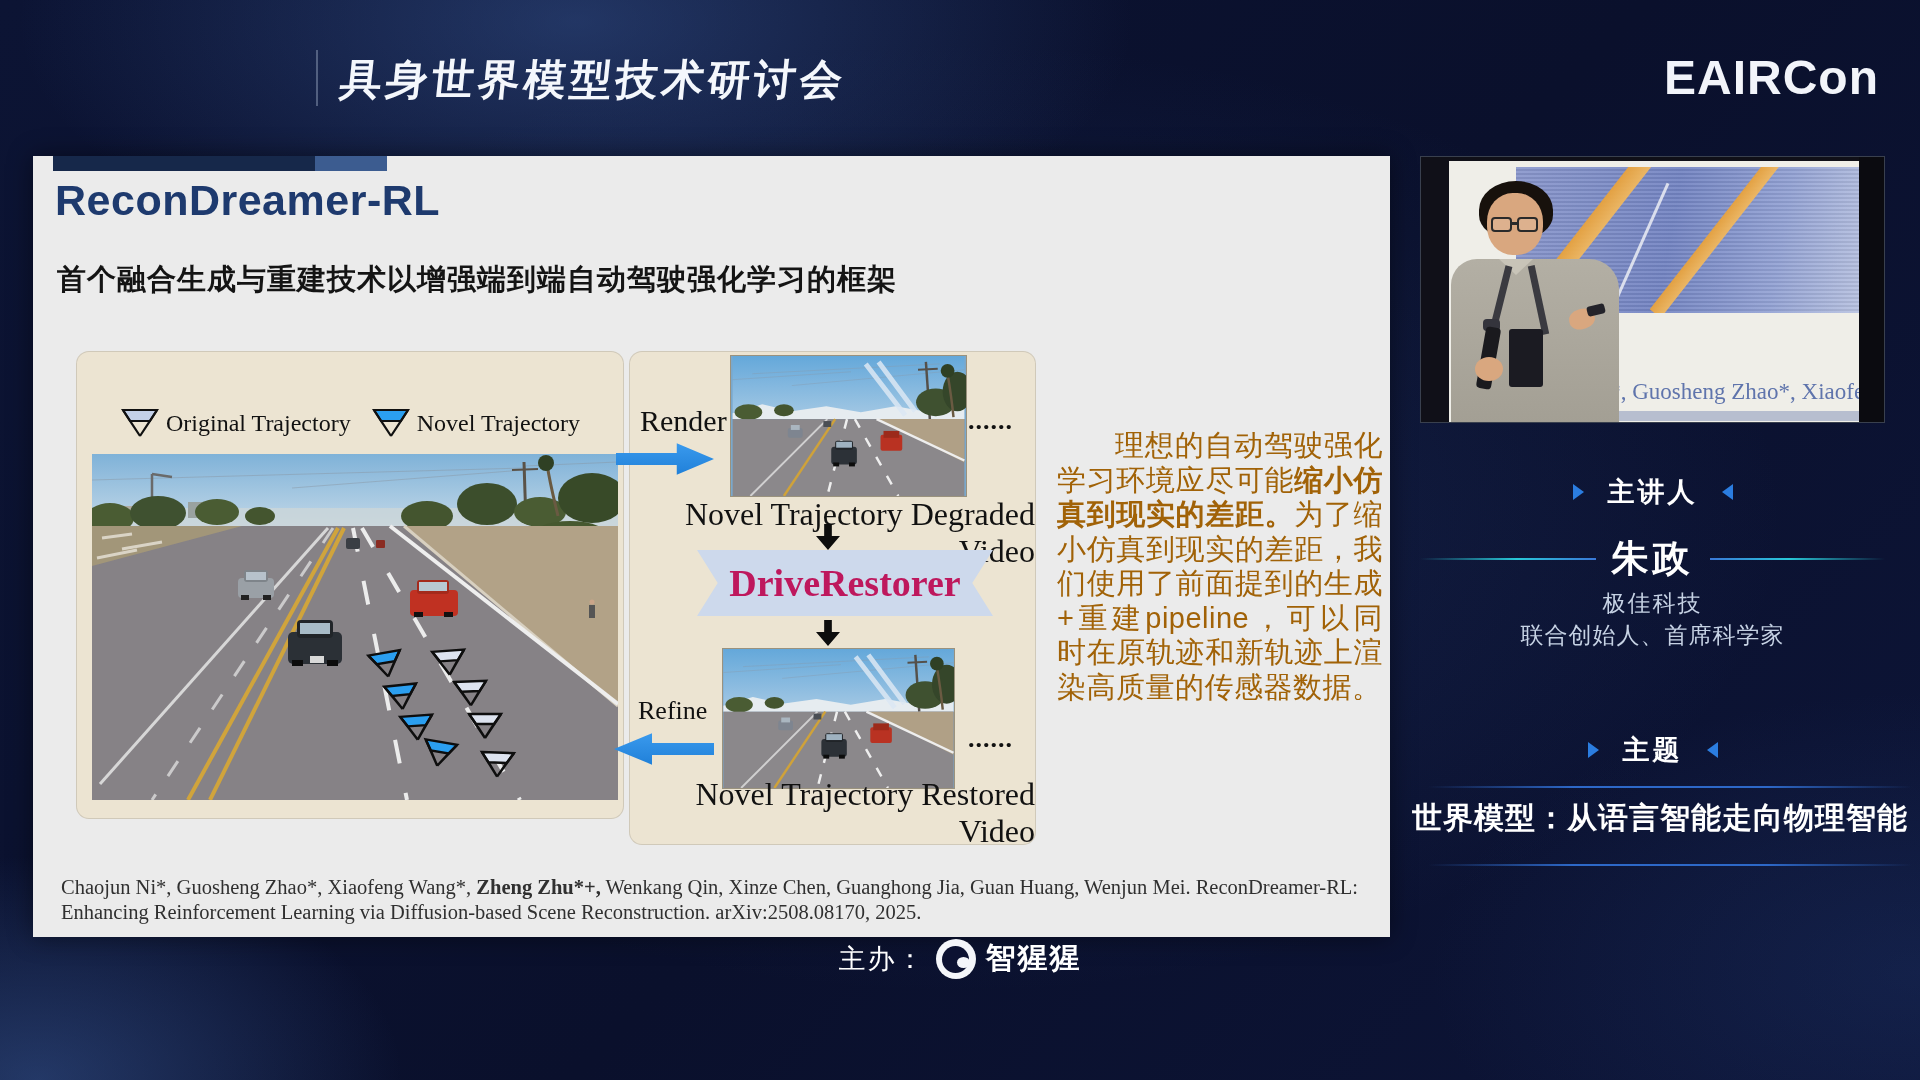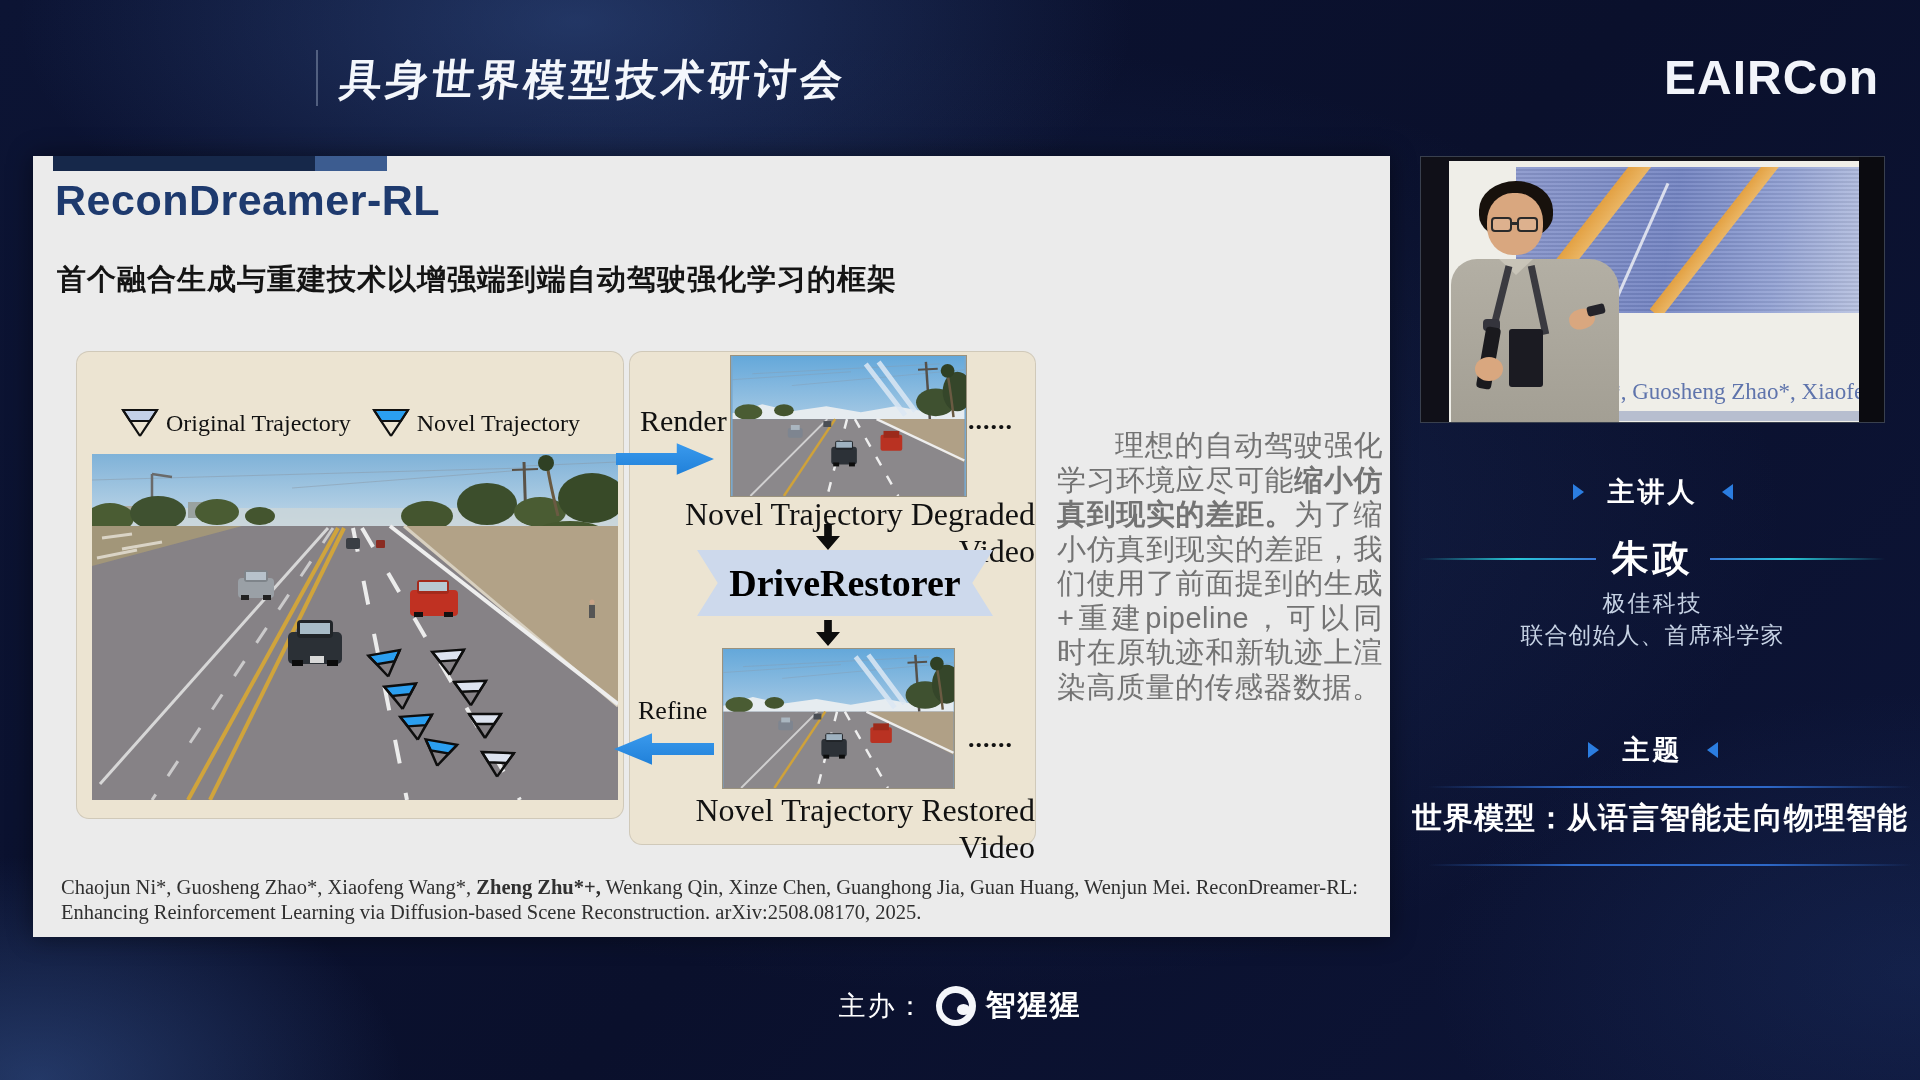--- a/index.html
+++ b/index.html
@@ -49,36 +49,36 @@
 
   .panel-right { left:597px; top:196px; width:405px; height:492px; }
   .serif { font-family:"Liberation Serif", serif; color:#111; }
   .render-label { left:10px; top:52px; font-size:30px; }
   .refine-label { left:8px; top:344px; font-size:26px; }
   .dots { font-size:26px; font-weight:700; letter-spacing:1px; }
   .dots1 { left:338px; top:54px; }
   .dots2 { left:338px; top:372px; }
   .cap { left:0; top:0; width:100%; text-align:right; font-size:32px; }
   .cap1 { top:144px; }
-  .cap2 { top:440px;padding-left:28px; }
+  .cap2 { top:424px;padding-left:28px; }
   .vid-frame { border:1px solid #9a927e; background:#7aa8cc; }
   .vid1 { left:100px; top:3px; }
   .vid2 { left:92px; top:296px; }
   .arrow-blue { background:linear-gradient(180deg,#3b9bee,#1f7fd8); }
   .arrow-blue-right { left:-14px; top:90px; width:98px; height:34px; clip-path:polygon(0 32%,62% 32%,62% 4%,100% 50%,62% 96%,62% 68%,0 68%); }
   .arrow-blue-left { left:-16px; top:380px; width:100px; height:34px; clip-path:polygon(100% 32%,38% 32%,38% 4%,0 50%,38% 96%,38% 68%,100% 68%); }
   .arrow-down { width:24px; height:26px; background:#0d0d0d; clip-path:polygon(34% 0,66% 0,66% 46%,100% 46%,50% 100%,0 46%,34% 46%); }
   .arrow-down1 { left:186px; top:172px; }
   .arrow-down2 { left:186px; top:268px; }
   .ribbon { left:67px; top:198px; width:296px; height:66px; background:#cdd9ec;
     clip-path:polygon(0 0,100% 0,93% 50%,100% 100%,0 100%,7% 50%);
     display:flex; align-items:center; justify-content:center;
-    font-family:"Liberation Serif", serif; font-size:38px; font-weight:600; color:#000000; }
-
-  .para { left:1024px; top:272px; width:326px; font-size:29px; line-height:34.5px; color:#737373; text-indent:2em; text-align:justify; letter-spacing:.5px; }
+    font-family:"Liberation Serif", serif; font-size:38px; font-weight:600; color:#be185d; }
+
+  .para { left:1024px; top:272px; width:326px; font-size:29px; line-height:34.5px; color:#a16207; text-indent:2em; text-align:justify; letter-spacing:.5px; }
   .para b { font-weight:800; }
   .citation { left:28px; top:719px; width:1330px; font-family:"Liberation Serif", serif; font-size:20.5px; line-height:25px; color:#303030; }
 
   
   .video { left:1420px; top:156px; width:465px; height:267px; background:#101018; overflow:hidden; border:1px solid #39404e; }
   .v-screen { position:absolute; left:28px; top:4px; width:412px; height:263px; background:#efeee8; }
   .v-img { position:absolute; left:67px; top:6px; width:345px; height:146px; overflow:hidden;
     background:
       repeating-linear-gradient(0deg, rgba(255,255,255,.08) 0 2px, rgba(0,0,0,.06) 2px 4px),
       linear-gradient(100deg,#8a97cc 0%, #7384c2 45%, #93a2d4 75%, #b8c2e0 100%); }
@@ -120,21 +120,21 @@
   .name-line.r { background:linear-gradient(270deg, rgba(20,40,80,0), #28c8d8 55%, #3a78d8); }
   .speaker-name { font-size:37px; font-weight:900; color:#fff; letter-spacing:4px; }
   .speaker-org  { left:1420px; top:588px; width:465px; text-align:center; font-size:23px; color:#c6d2e4; letter-spacing:2px; }
   .speaker-role { left:1420px; top:620px; width:465px; text-align:center; font-size:23px; color:#c6d2e4; letter-spacing:1px; }
 
   .sep { left:1428px; width:484px; height:2px; background:linear-gradient(90deg, rgba(20,40,80,0), #2d68c8 30%, #2d68c8 70%, rgba(20,40,80,0)); }
   .sep1 { top:786px; } .sep2 { top:864px; }
   .topic { left:1402px; top:798px; width:516px; text-align:center; font-size:30px; font-weight:700; color:#fff; letter-spacing:1px; }
 
   
-  .footer { left:0; top:985px; width:1920px; display:flex; align-items:center; justify-content:center; gap:10px; color:#fff; }
+  .footer { left:0; top:938px; width:1920px; display:flex; align-items:center; justify-content:center; gap:10px; color:#fff; }
   .host-label { font-size:27px; letter-spacing:2px; }
   .host-logo { width:40px; height:40px; border-radius:50%; background:#f4f6fa; position:relative; overflow:hidden; }
   .host-logo::before { content:''; position:absolute; left:6px; top:7px; width:27px; height:27px; border-radius:50%; background:#0c1232; }
   .host-logo::after { content:''; position:absolute; left:21px; top:18px; width:13px; height:11px; border-radius:50%; background:#f4f6fa; }
   .host-name { font-size:30px; font-weight:800; letter-spacing:2px; }
 </style>
 </head>
 <body>
 
 <div id="stage">

